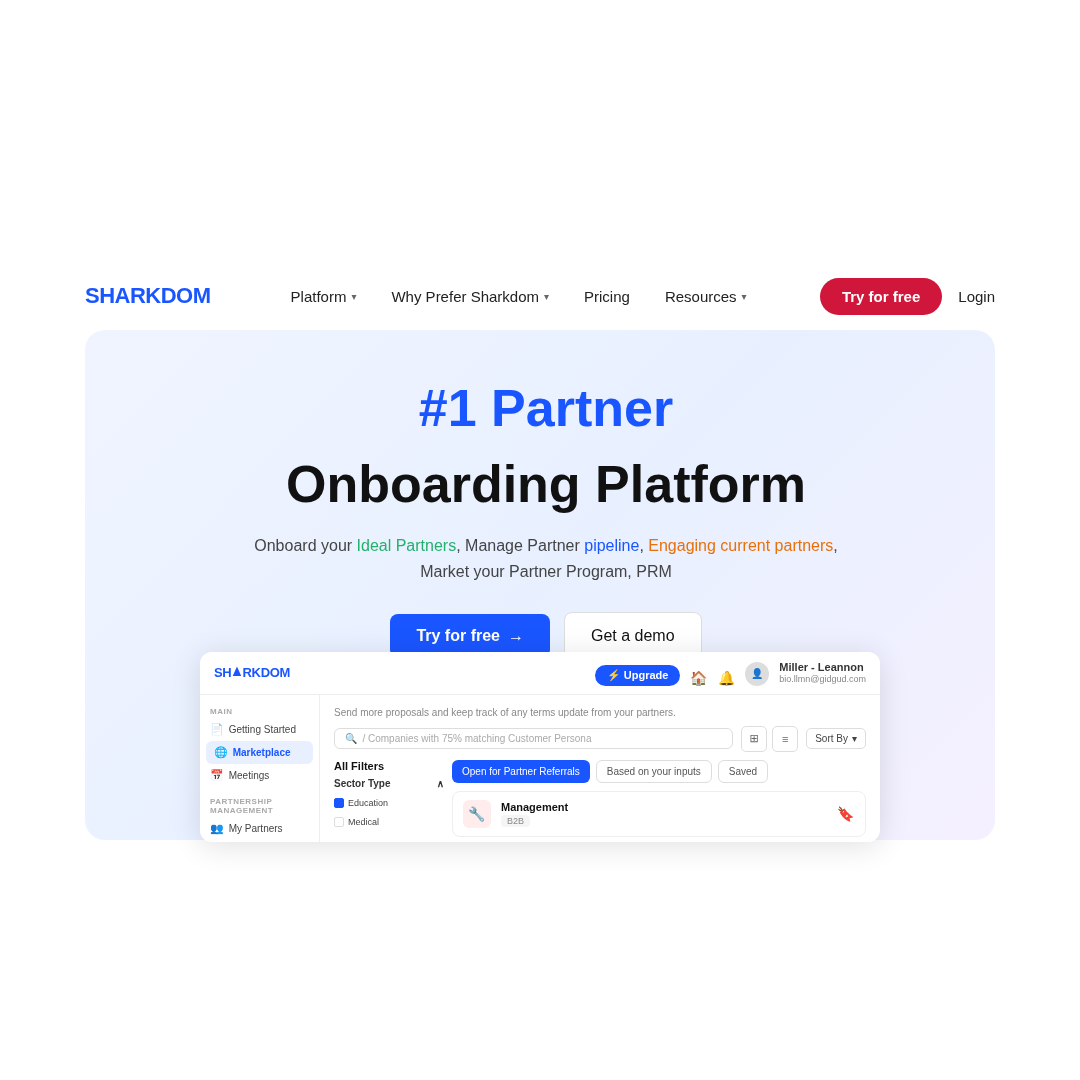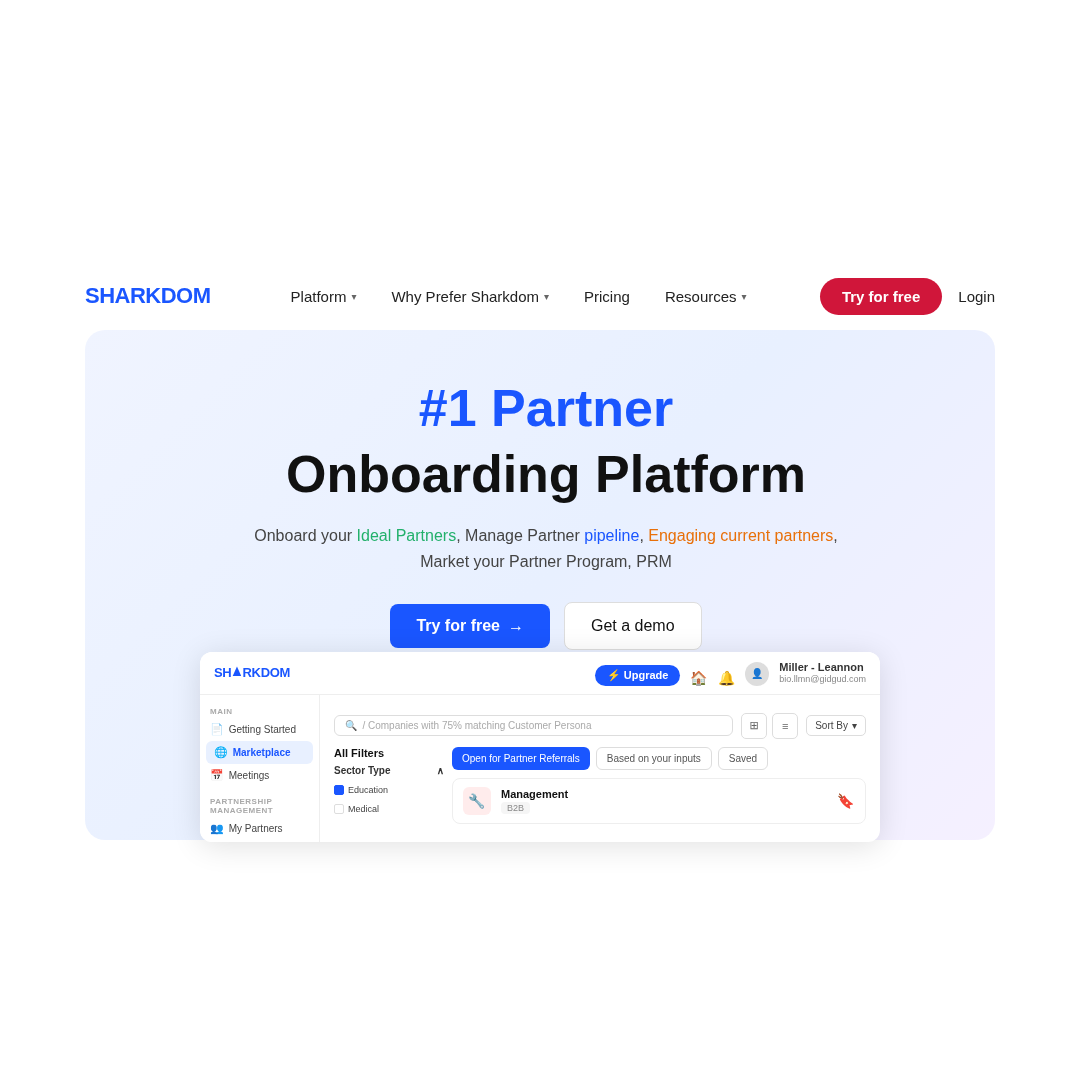--- a/index.html
+++ b/index.html
@@ -106,21 +106,21 @@
       font-size: 52px;
       font-weight: 800;
       color: #1a56ff;
       line-height: 1.1;
     }
     .hero-title-black {
       font-size: 52px;
       font-weight: 800;
       color: #111;
       line-height: 1.15;
-      margin-top: 8px;
+      margin-top: 18px;
     }
     .hero-subtitle {
       font-size: 16px;
       color: #444;
       margin-top: 18px;
       line-height: 1.6;
     }
     .hero-subtitle .highlight-green { color: #22b06b; }
     .hero-subtitle .highlight-blue { color: #1a56ff; }
     .hero-subtitle .highlight-orange { color: #e8700a; }
@@ -604,20 +604,21 @@
         <span>Meetings</span>
       </div>
       <div class="sidebar-section-label" style="margin-top:6px;">PARTNERSHIP MANAGEMENT</div>
       <div class="sidebar-item">
         <span class="sidebar-item-icon">👥</span>
         <span>My Partners</span>
       </div>
     </div>
 
     <div class="app-main">
+      <div class="app-main-subtitle">Send more proposals and keep track of any terms update from your partners.</div>
 
       <div class="app-filters-row">
         <div class="filter-search">
           <span>🔍</span>
           <span>/ Companies with 75% matching Customer Persona</span>
         </div>
         <div class="filter-icons">
           <div class="filter-icon-btn">⊞</div>
           <div class="filter-icon-btn">≡</div>
         </div>

